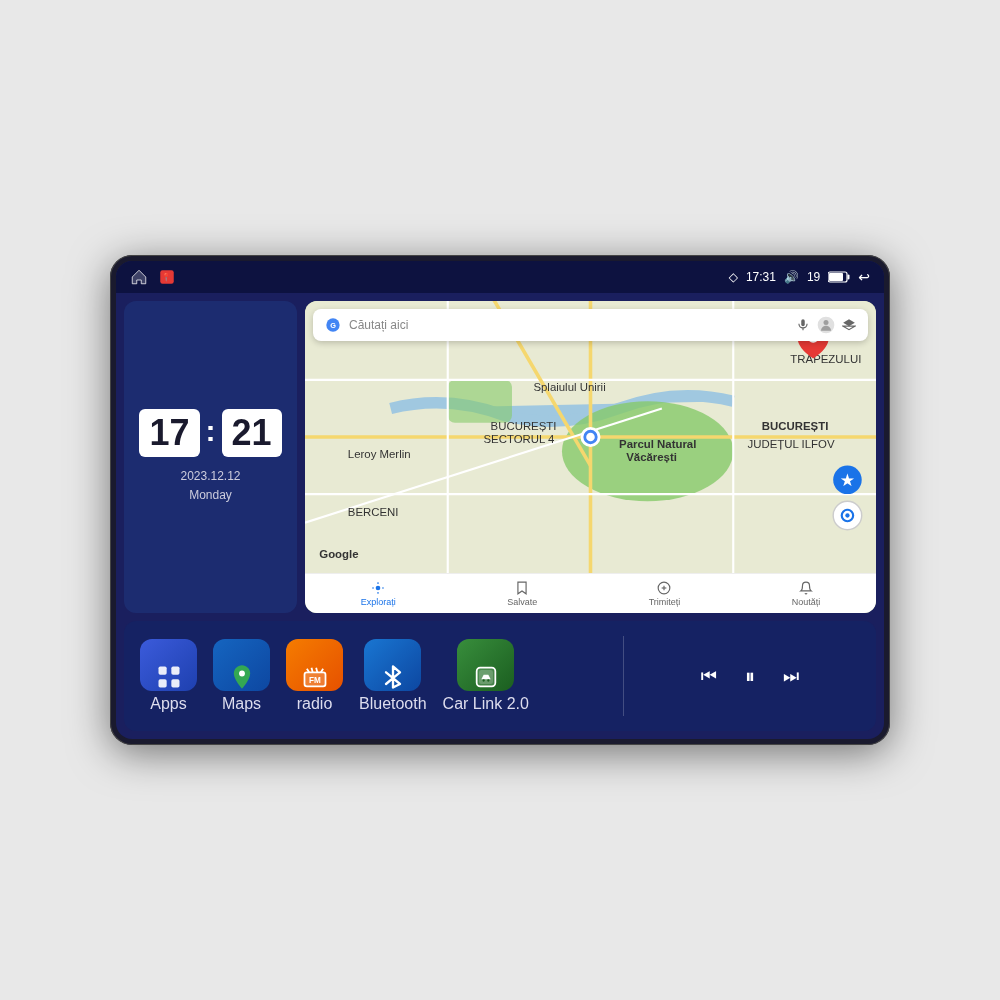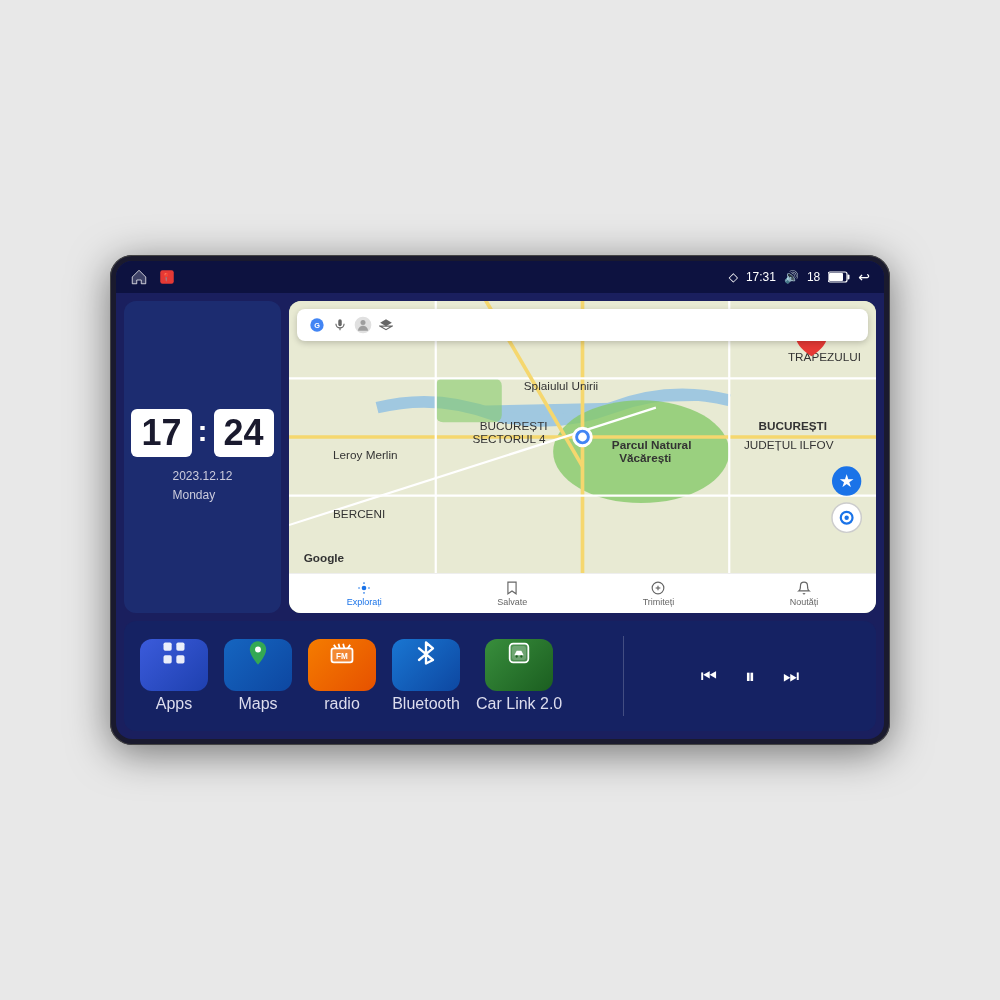--- a/index.html
+++ b/index.html
@@ -64,21 +64,21 @@
       display: flex;
       flex-direction: row;
       gap: 0;
       padding: 8px;
       gap: 8px;
       overflow: hidden;
     }
 
     
     .left-panel {
-      width: 157px;
+      width: 173px;
       flex-shrink: 0;
       display: flex;
       flex-direction: column;
     }
 
     .clock-widget {
       background: rgba(30, 50, 120, 0.7);
       border-radius: 12px;
       flex: 1;
       display: flex;
@@ -110,21 +110,21 @@
     .clock-colon {
       font-size: 30px;
       color: white;
       font-weight: bold;
       margin-bottom: 4px;
     }
 
     .clock-date {
       color: #ccd;
       font-size: 12px;
-      text-align: left;
+      text-align: center;
       line-height: 1.6;
     }
 
     
     .right-panel {
       flex: 1;
       display: flex;
       flex-direction: column;
       min-width: 0;
     }
@@ -221,25 +221,25 @@
 
     .app-icon-item {
       display: flex;
       flex-direction: column;
       align-items: center;
       gap: 4px;
       cursor: pointer;
     }
 
     .app-icon-circle {
-      width: 68px;
+      width: 57px;
       height: 52px;
       border-radius: 12px;
       display: flex;
-      align-items: flex-start;
+      align-items: flex-end;
       justify-content: center;
       font-size: 22px;
     }
 
     .app-label {
       font-size: 16px;
       color: #dde;
       text-align: center;
     }
 
@@ -348,54 +348,55 @@
 
         <svg width="18" height="18" viewBox="0 0 24 24" fill="white">
           <rect x="3" y="3" width="18" height="18" rx="3" fill="#e53935"></rect>
           <text x="12" y="16" text-anchor="middle" font-size="11" fill="white" font-weight="bold">📍</text>
         </svg>
       </div>
       <div class="status-right">
         <span>◇</span>
         <span>17:31</span>
         <span>🔊</span>
-        <span>18</span>
+        <span>19</span>
         <svg width="22" height="12" viewBox="0 0 22 12">
           <rect x="0" y="1" width="19" height="10" rx="2" stroke="white" stroke-width="1.2" fill="none"></rect>
           <rect x="19.5" y="3.5" width="2" height="5" rx="1" fill="white"></rect>
           <rect x="1" y="2" width="14" height="8" rx="1" fill="white"></rect>
         </svg>
         <span style="font-size:14px;">↩</span>
       </div>
     </div>
 
     <div class="main-content">
 
       <div class="left-panel">
         <div class="clock-widget">
           <div class="clock-display">
             <div class="clock-digit-block">17</div>
             <div class="clock-colon">:</div>
-            <div class="clock-digit-block">24</div>
+            <div class="clock-digit-block">21</div>
           </div>
           <div class="clock-date">
             <div>2023.12.12</div>
             <div>Monday</div>
           </div>
         </div>
       </div>
 
       <div class="right-panel">
         <div class="map-widget">
 
           <div class="map-search-bar">
             <svg width="16" height="16" viewBox="0 0 24 24">
               <circle cx="12" cy="12" r="10" fill="#4285F4"></circle>
               <text x="12" y="16" text-anchor="middle" font-size="11" fill="white" font-weight="bold">G</text>
             </svg>
+            <span class="map-search-text">Căutați aici</span>
             <div class="map-search-icons">
               <svg width="14" height="14" viewBox="0 0 24 24" fill="#666">
                 <rect x="9" y="2" width="6" height="12" rx="3" fill="#666"></rect>
                 <path d="M5 10a7 7 0 0014 0" stroke="#666" stroke-width="2" fill="none"></path>
                 <line x1="12" y1="17" x2="12" y2="21" stroke="#666" stroke-width="2"></line>
               </svg>
               <svg width="20" height="20" viewBox="0 0 24 24">
                 <circle cx="12" cy="12" r="10" fill="#e0e0e0"></circle>
                 <circle cx="12" cy="9" r="3" fill="#9e9e9e"></circle>
                 <path d="M6 19c0-3.3 2.7-6 6-6s6 2.7 6 6" fill="#9e9e9e"></path>

